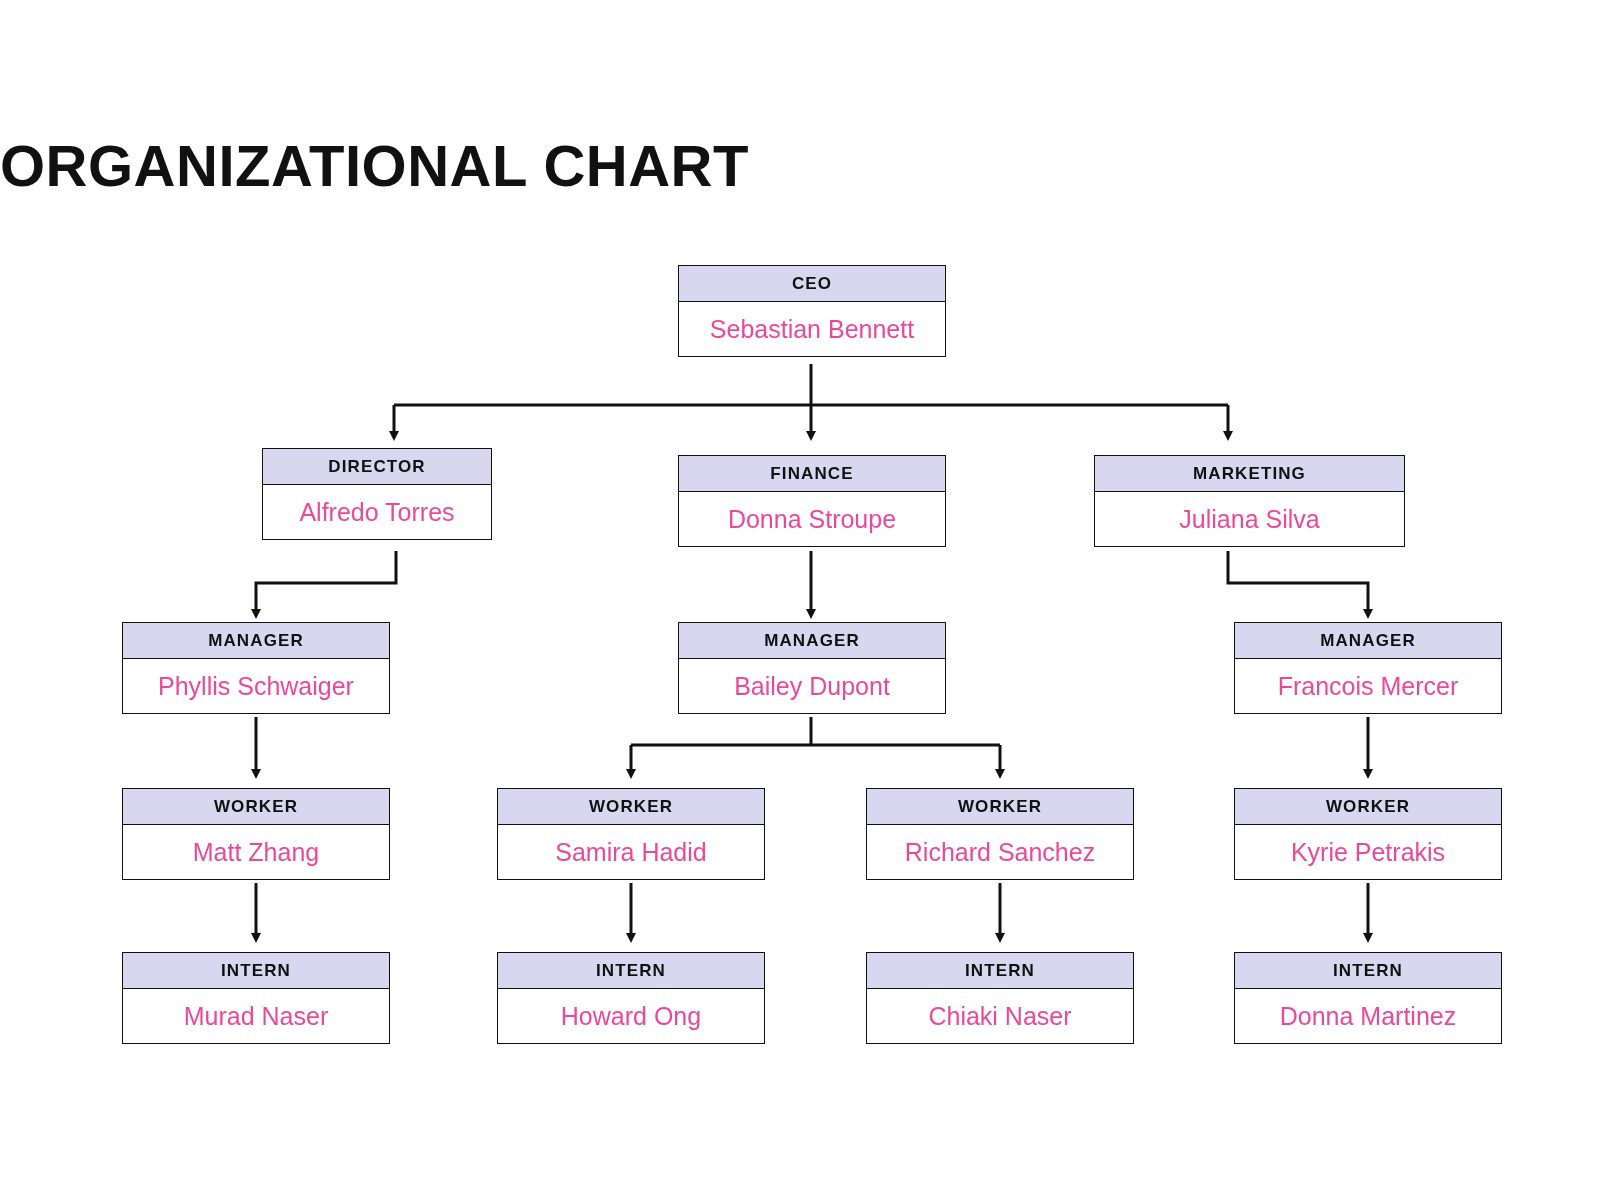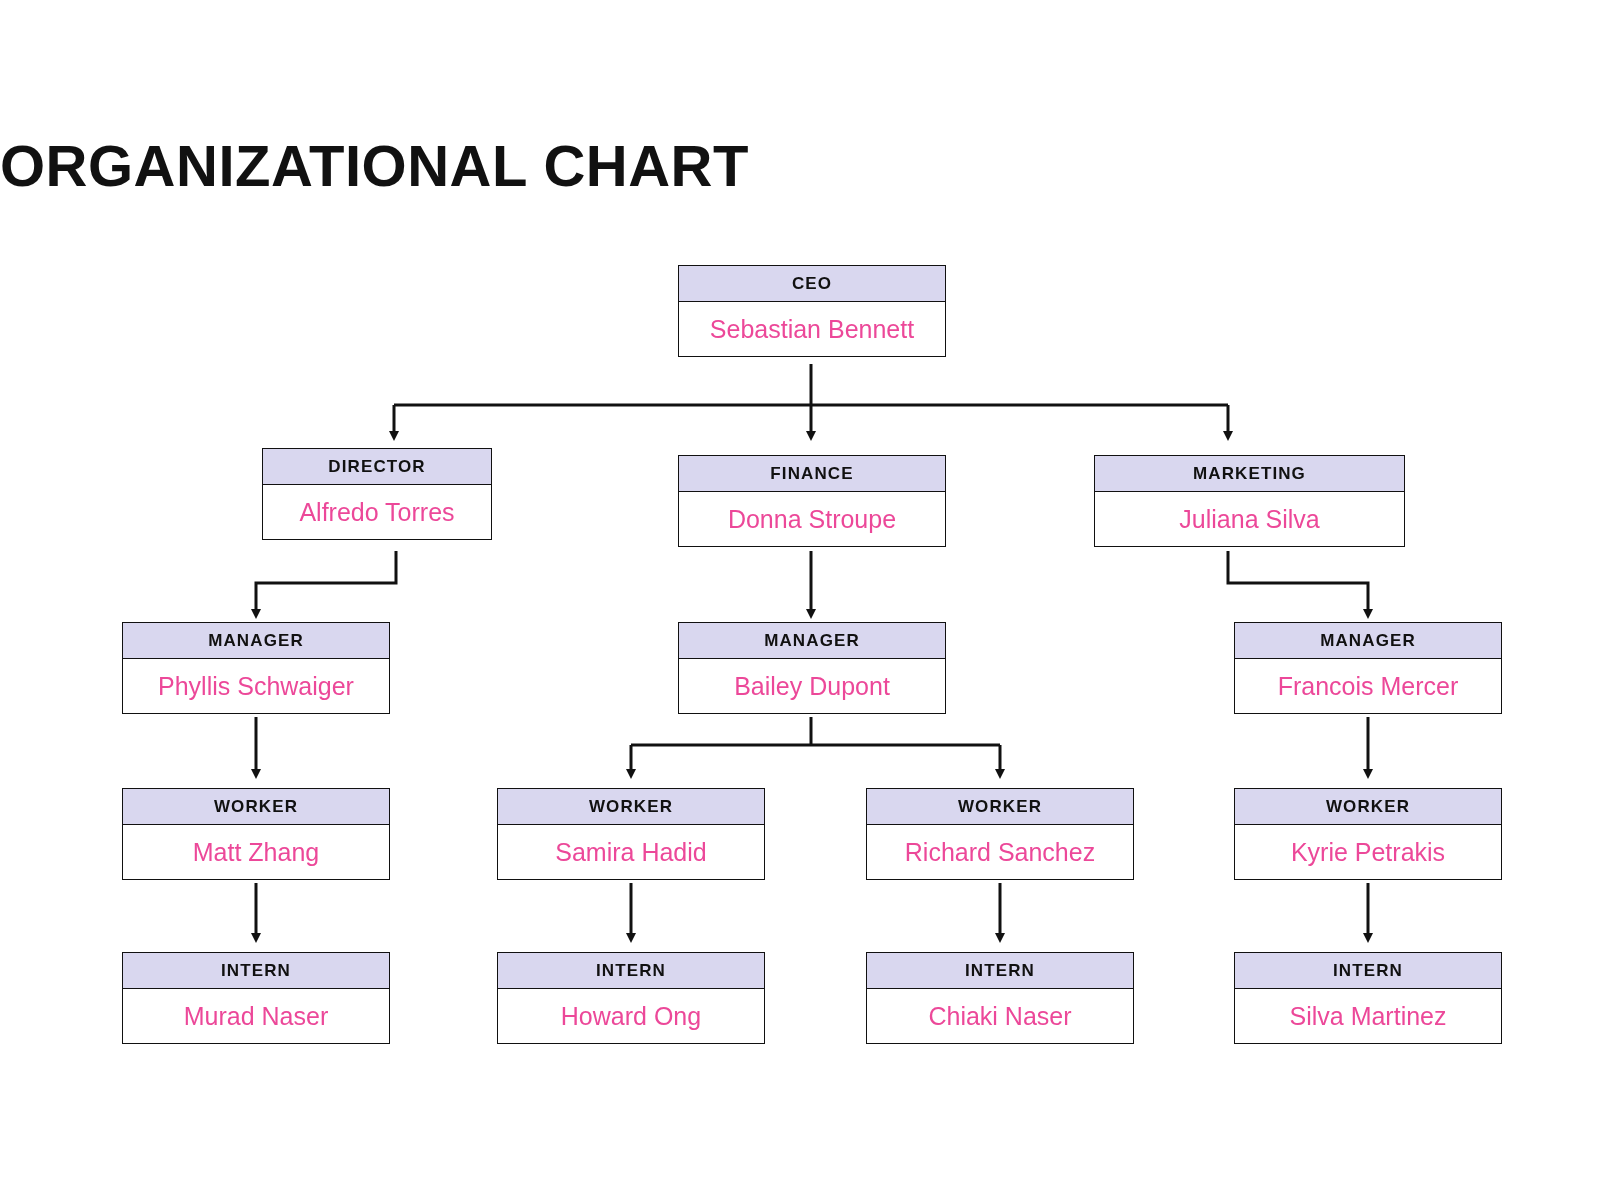--- a/index.html
+++ b/index.html
@@ -169,16 +169,16 @@
   <div class="node" style="left:497px; top:952px; width:268px;">
     <div class="role">INTERN</div>
     <div class="name">Howard Ong</div>
   </div>
   <div class="node" style="left:866px; top:952px; width:268px;">
     <div class="role">INTERN</div>
     <div class="name">Chiaki Naser</div>
   </div>
   <div class="node" style="left:1234px; top:952px; width:268px;">
     <div class="role">INTERN</div>
-    <div class="name">Silva Martinez</div>
+    <div class="name">Donna Martinez</div>
   </div>
 
 </div>
 
 </body></html>

